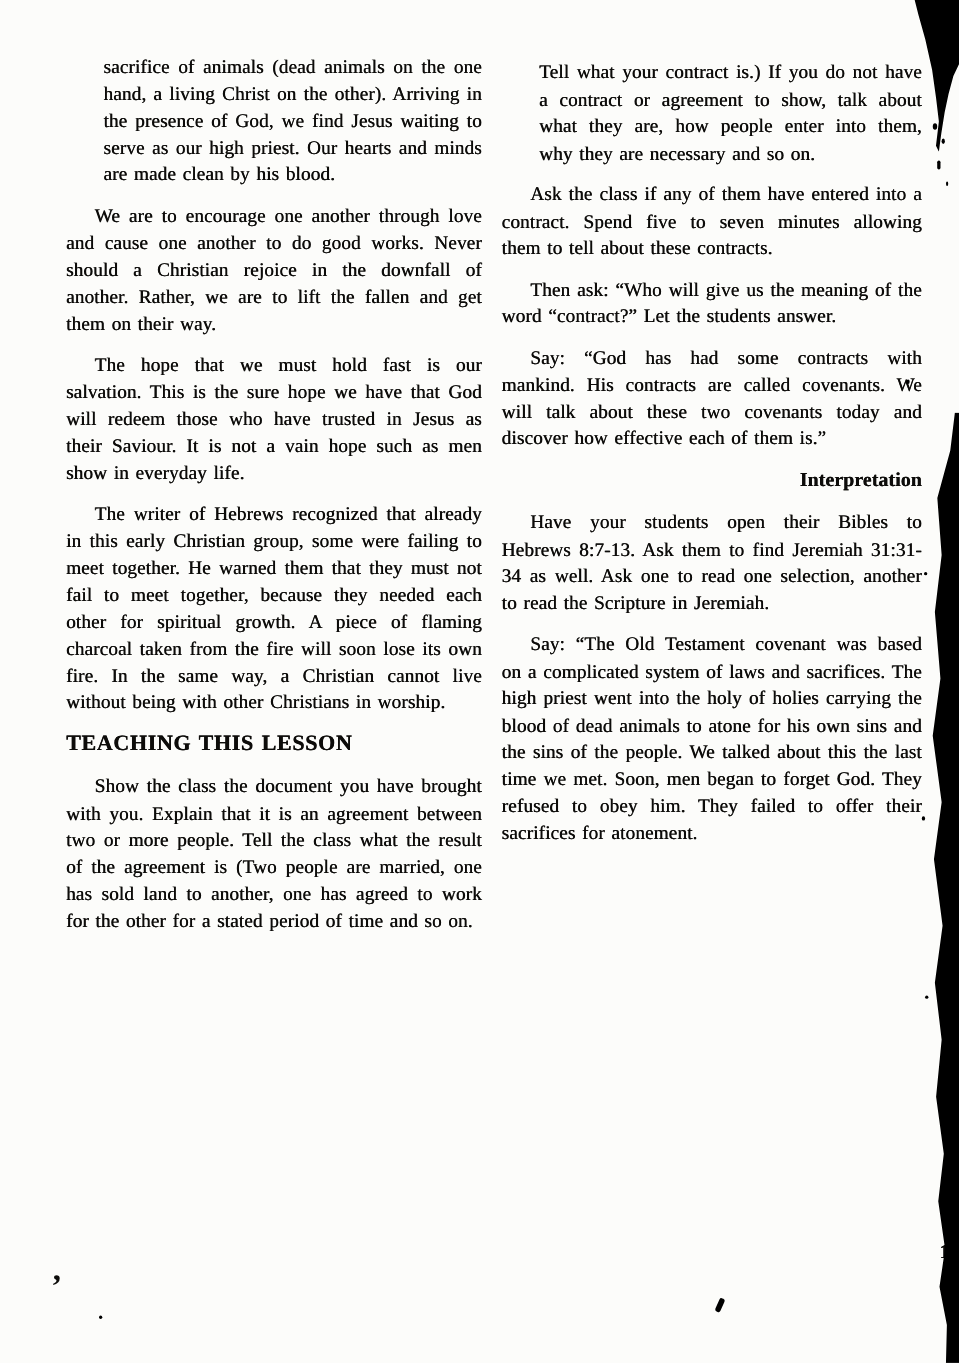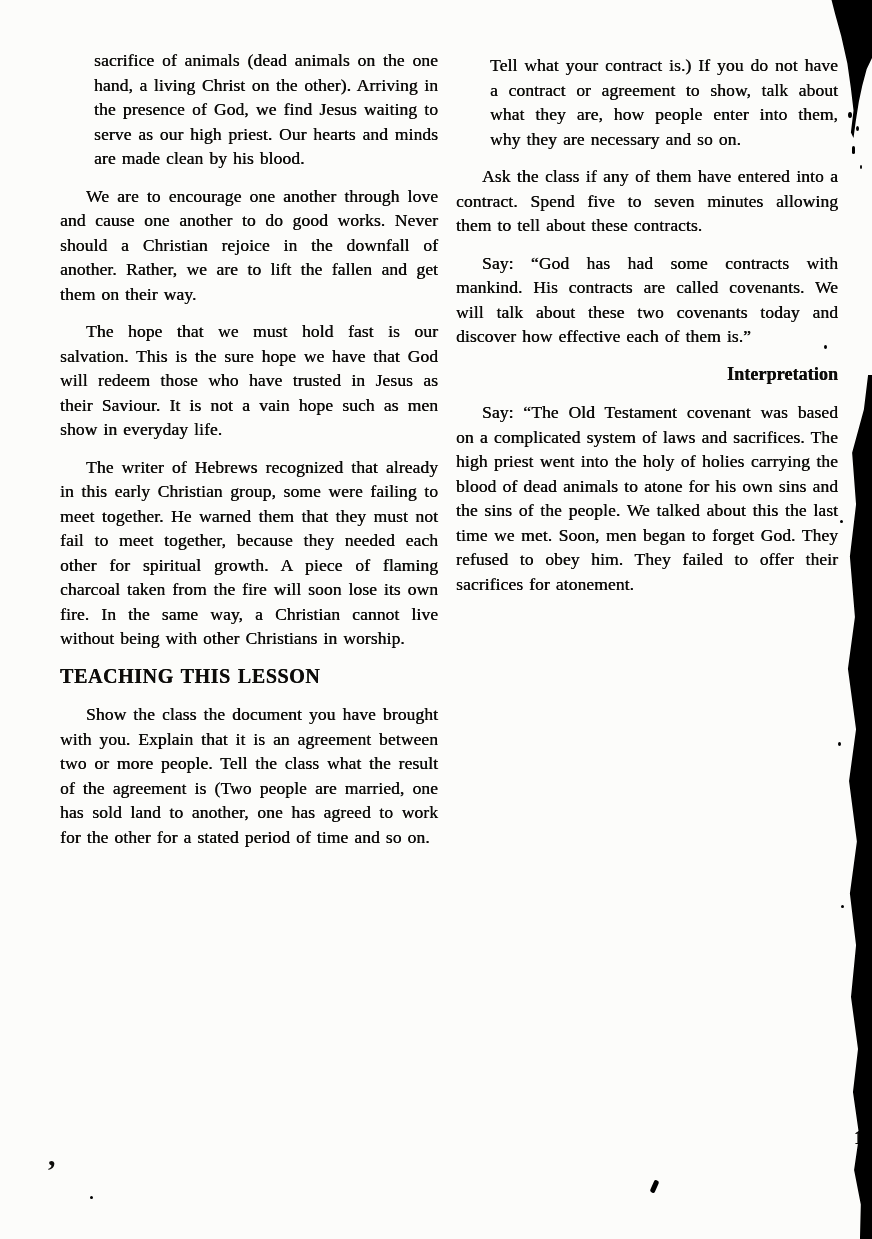--- a/index.html
+++ b/index.html
@@ -98,22 +98,24 @@
     <p class="p">We are to encourage one another through love and cause one another to do good works. Never should a Christian rejoice in the downfall of another. Rather, we are to lift the fallen and get them on their way.</p>
     <p class="p">The hope that we must hold fast is our salvation. This is the sure hope we have that God will redeem those who have trusted in Jesus as their Saviour. It is not a vain hope such as men show in everyday life.</p>
     <p class="p">The writer of Hebrews recognized that already in this early Christian group, some were failing to meet together. He warned them that they must not fail to meet together, because they needed each other for spiritual growth. A piece of flaming charcoal taken from the fire will soon lose its own fire. In the same way, a Christian cannot live without being with other Christians in worship.</p>
     <h2 class="section-heading">TEACHING THIS LESSON</h2>
     <p class="p">Show the class the document you have brought with you. Explain that it is an agreement between two or more people. Tell the class what the result of the agreement is (Two people are married, one has sold land to another, one has agreed to work for the other for a stated period of time and so on.</p>
   </div>
 
   <div class="col col-right">
     <p class="p noindent">Tell what your contract is.) If you do not have a contract or agreement to show, talk about what they are, how people enter into them, why they are necessary and so on.</p>
     <p class="p">Ask the class if any of them have entered into a contract. Spend five to seven minutes allowing them to tell about these contracts.</p>
+    <p class="p">Then ask: “Who will give us the meaning of the word “contract?” Let the students answer.</p>
     <p class="p">Say: “God has had some contracts with mankind. His contracts are called covenants. We will talk about these two covenants today and discover how effective each of them is.”</p>
     <h3 class="subheading">Interpretation</h3>
+    <p class="p">Have your students open their Bibles to Hebrews 8:7-13. Ask them to find Jeremiah 31:31-34 as well. Ask one to read one selection, another to read the Scripture in Jeremiah.</p>
     <p class="p">Say: “The Old Testament covenant was based on a complicated system of laws and sacrifices. The high priest went into the holy of holies carrying the blood of dead animals to atone for his own sins and the sins of the people. We talked about this the last time we met. Soon, men began to forget God. They refused to obey him. They failed to offer their sacrifices for atonement.</p>
   </div>
 
   <div class="page-number">12</div>
 
   <div class="artifact corner-blob"></div>
   <div class="artifact edge-band"></div>
   <div class="speck s1"></div>
   <div class="speck s2"></div>
   <div class="speck s3"></div>

